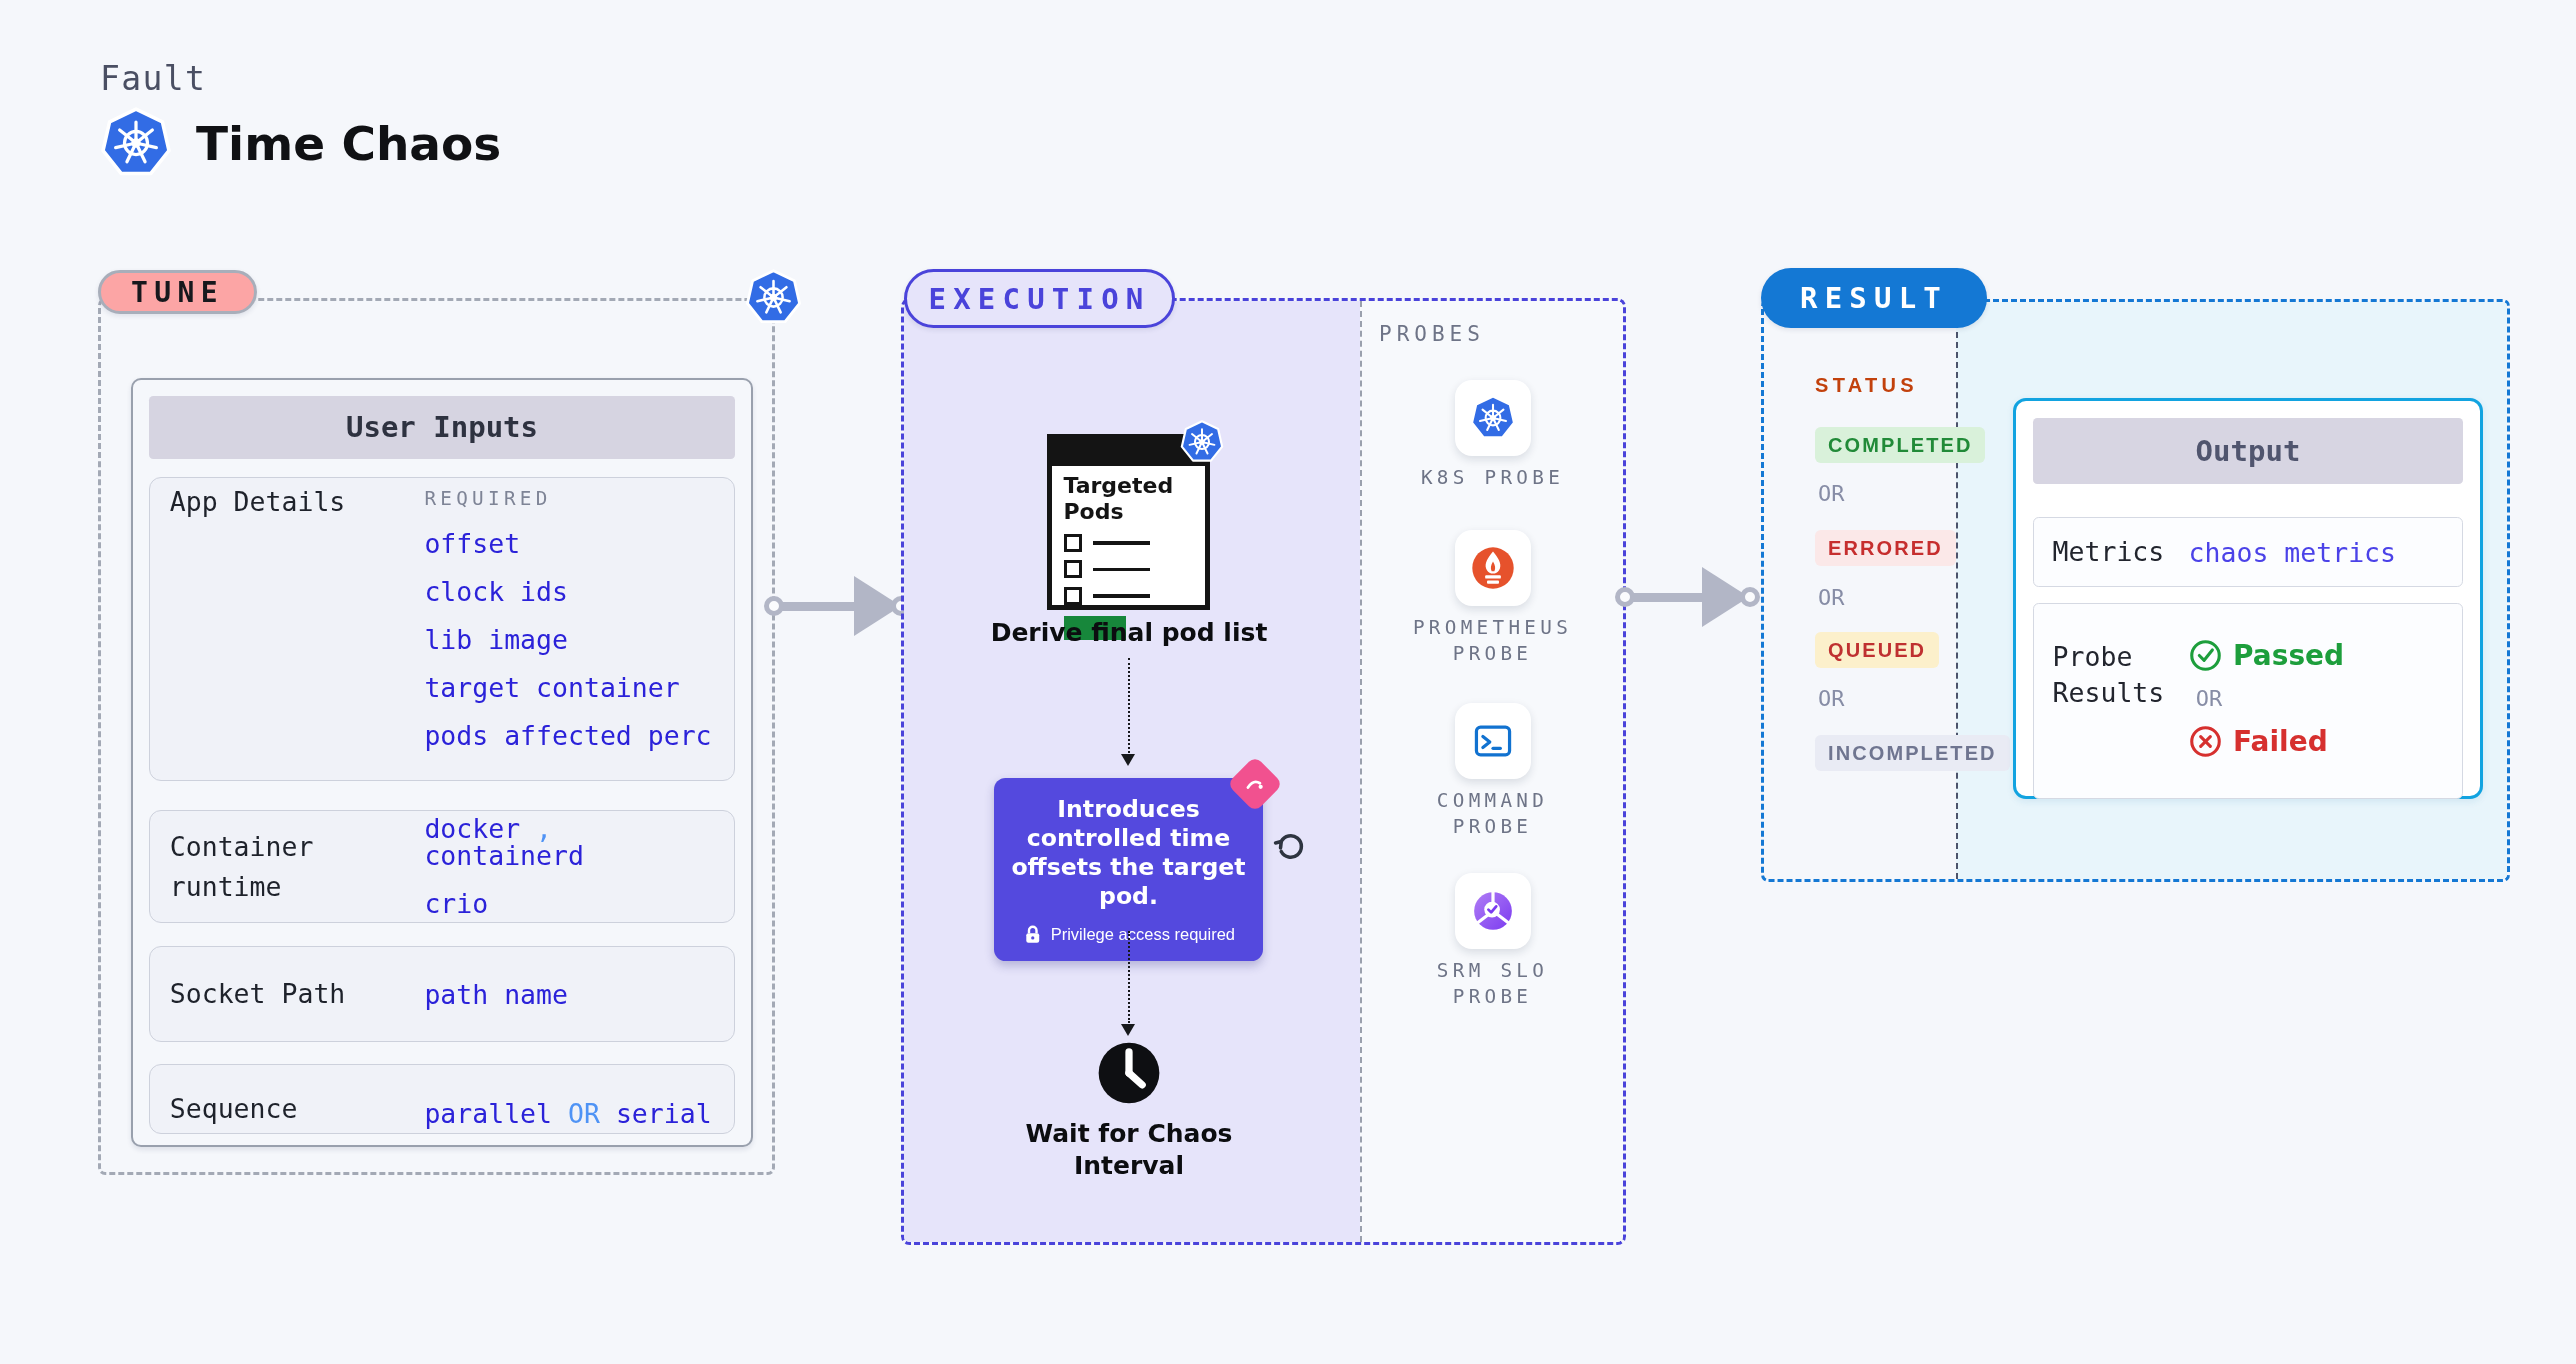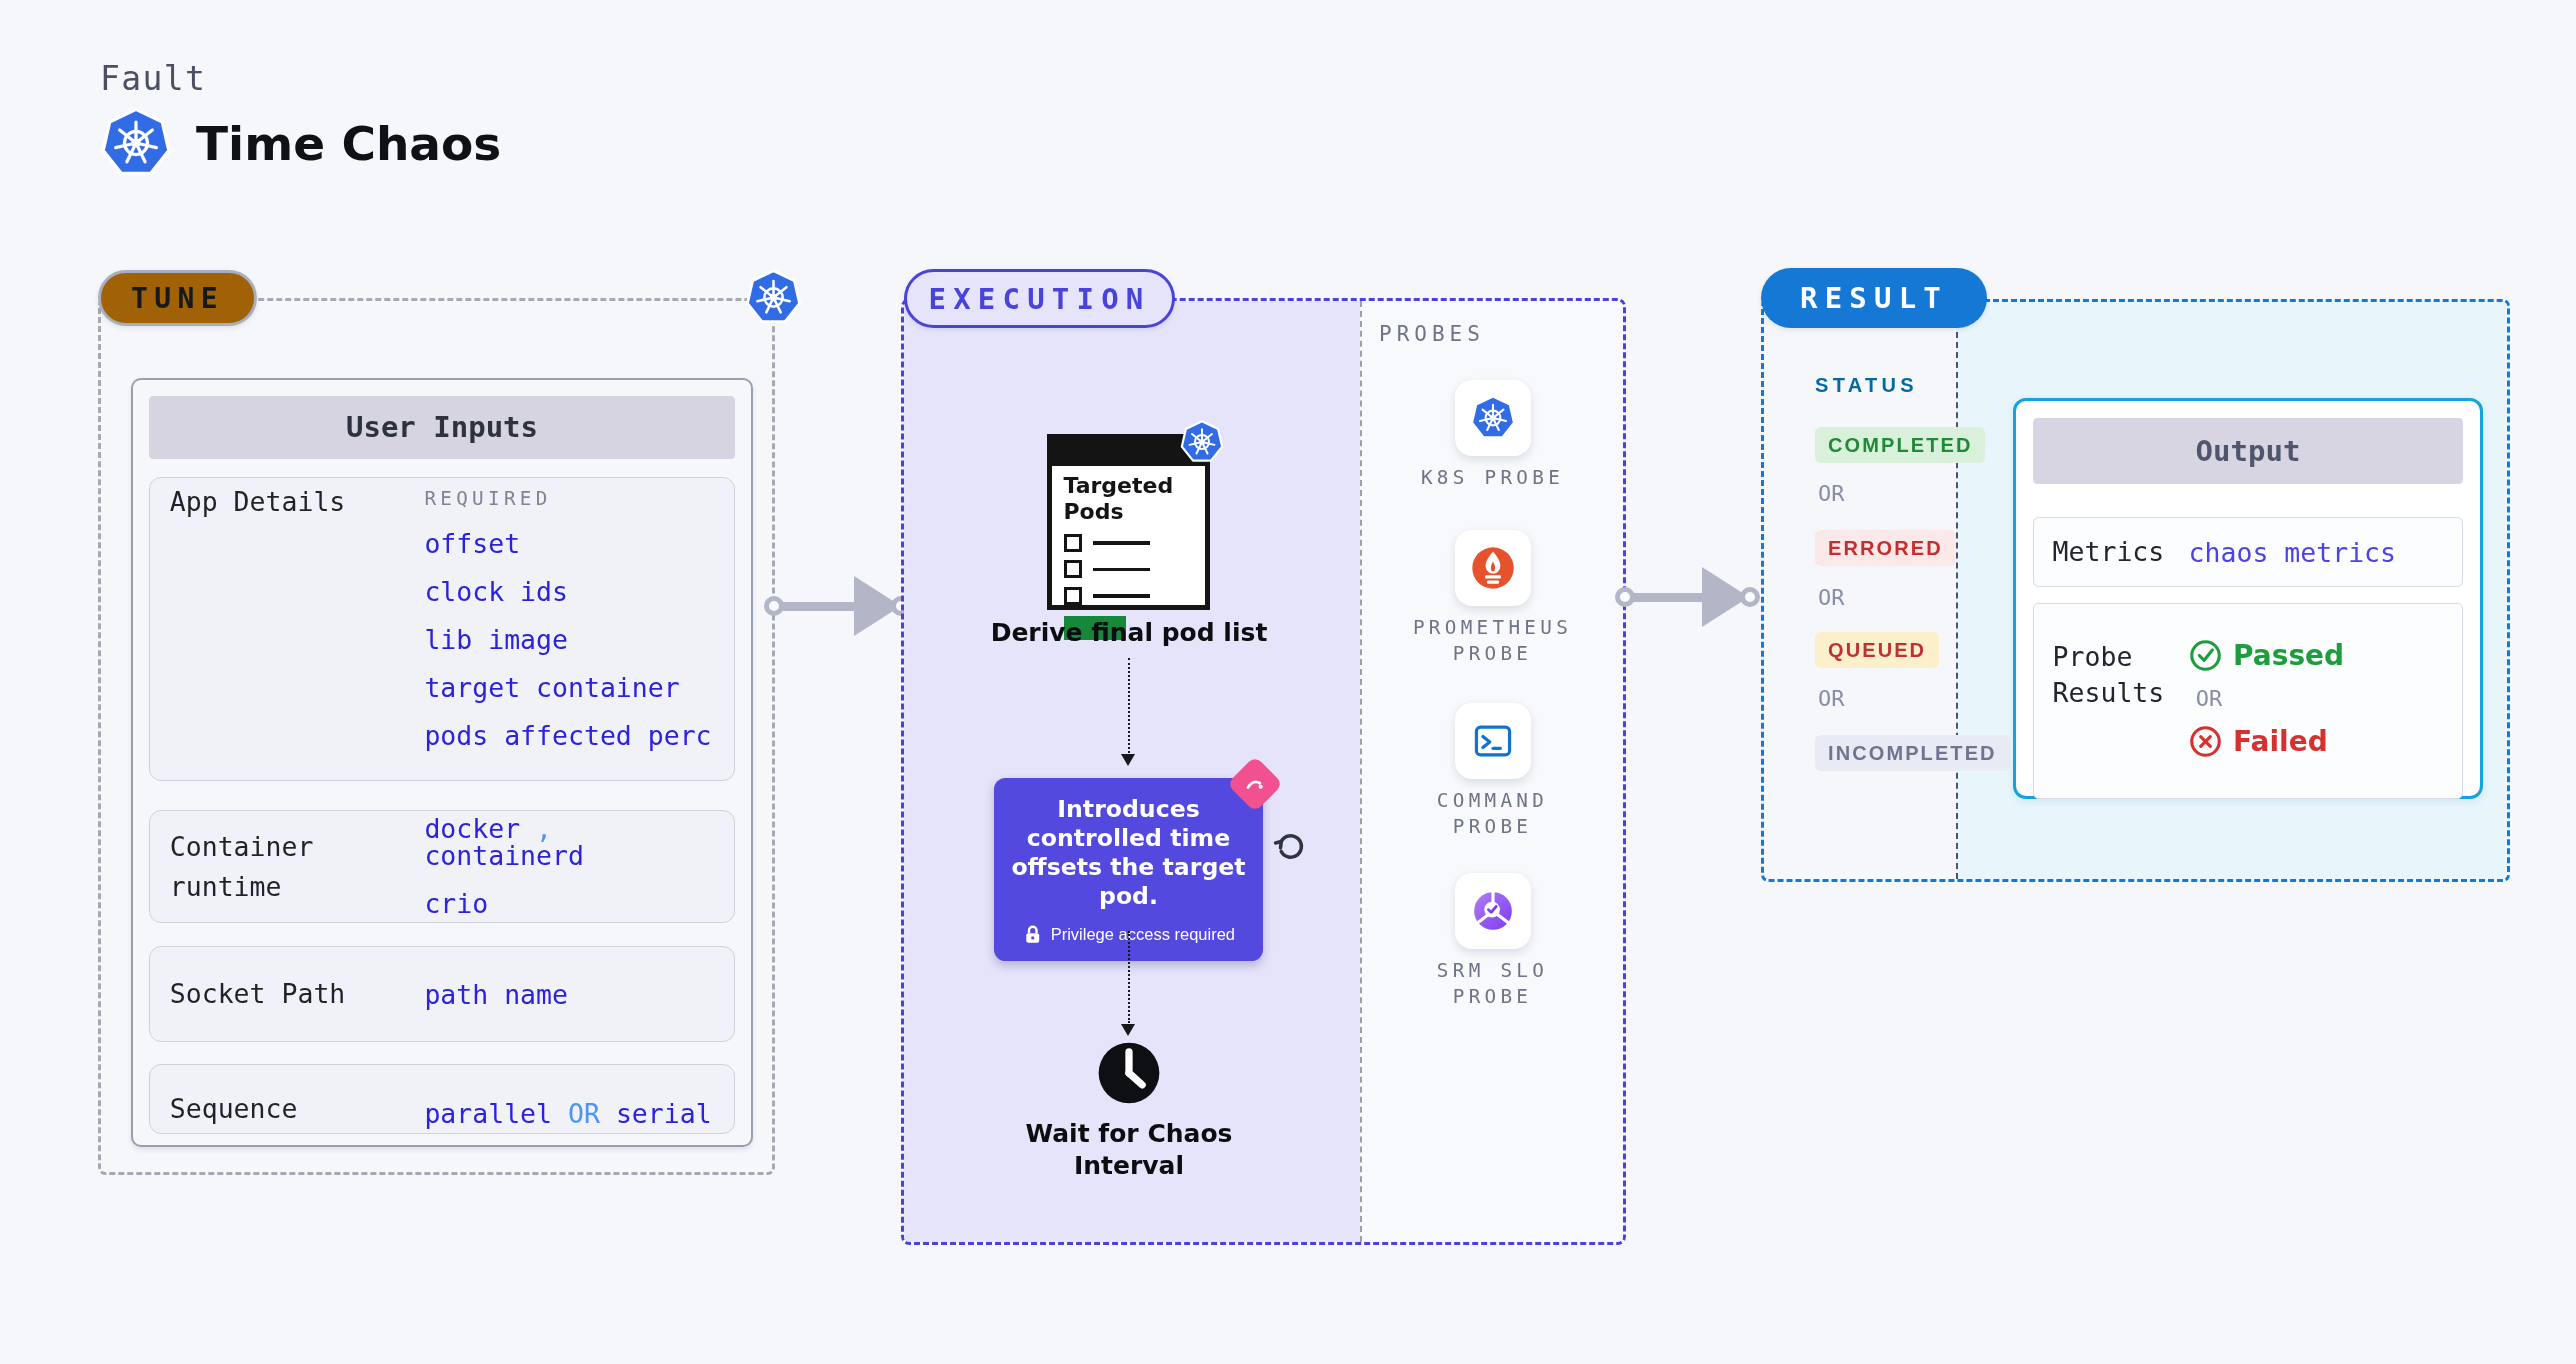--- a/index.html
+++ b/index.html
@@ -21,21 +21,21 @@
   
   .eyebrow{left:100px;top:59px;font-size:33px;color:#4a4f63;letter-spacing:1.4px}
   .title-row{left:100px;top:107px;display:flex;align-items:center;gap:24px}
   .title-row .logo{width:72px;height:72px}
   .page-title{font-family:"DejaVu Sans","Liberation Sans",sans-serif;font-weight:bold;font-size:47px;color:#101114}
 
   
   .pill{display:flex;align-items:center;justify-content:center;border-radius:31.5px;
         font-family:"DejaVu Sans Mono","Liberation Mono",monospace;font-weight:bold;z-index:3;
         box-shadow:0 2.1px 5.7px rgba(30,40,80,.10)}
-  .pill-tune{left:98px;top:270px;width:159px;height:56px;background:#a16207;border:3.6px solid #a8aeba;
+  .pill-tune{left:98px;top:270px;width:159px;height:44px;background:#fca5a5;border:3.6px solid #a8aeba;
              color:#17181d;font-size:28px;letter-spacing:6.4px}
   .pill-exec{left:904px;top:269px;width:271px;height:59px;background:var(--indigo-fill);
              border:3.6px solid var(--indigo);color:var(--indigo);font-size:29px;letter-spacing:7.2px}
   .pill-result{left:1761px;top:268px;width:226px;height:60px;background:var(--blue);
                color:#fff;font-size:29px;letter-spacing:7.2px}
 
   
   .tune-box{left:98px;top:298px;width:677px;height:877px;border:3.6px dashed #a3a9b5;border-radius:7.2px}
   .corner-k8s{left:745px;top:269px;width:57px;height:57px;z-index:3}
   .user-inputs{left:131px;top:378px;width:622px;height:769px;border:2.9px solid #99a0ad;border-radius:10px;
@@ -102,21 +102,21 @@
   .probe-label{margin-top:9px;text-align:center;font-size:19.3px;letter-spacing:4.3px;line-height:26px;
                color:var(--muted);width:179px}
   .probe-item{display:flex;flex-direction:column;align-items:center}
   .gap-k8s{margin-bottom:39px}.gap-prom{margin-bottom:36px}.gap-http{margin-bottom:34px}.gap-cmd{margin-bottom:33px}
 
   
   .result-box{left:1761px;top:299px;width:749px;height:583px;border:3.6px dashed var(--blue);
               border-radius:7.2px;display:flex;overflow:hidden}
   .result-left{width:192px;height:100%}
   .result-right{flex:1;height:100%;background:var(--result-fill);border-left:2.1px dashed #4c536b}
-  .status-title{left:1815px;top:374px;font-weight:bold;font-size:20px;letter-spacing:4.3px;color:#0369a1;z-index:2}
+  .status-title{left:1815px;top:374px;font-weight:bold;font-size:20px;letter-spacing:4.3px;color:#c2410c;z-index:2}
   .status-badge{position:absolute;left:1815px;display:inline-flex;align-items:center;height:36px;padding:0 13px;
                 border-radius:5.7px;font-weight:bold;font-size:20px;letter-spacing:2.1px;z-index:2}
   .st-success{background:var(--success-bg);color:var(--success-fg)}
   .st-error{background:var(--error-bg);color:var(--error-fg)}
   .st-queued{background:var(--queued-bg);color:var(--queued-fg)}
   .st-incomplete{background:var(--incomplete-bg);color:var(--incomplete-fg)}
   .or-label{position:absolute;left:1818px;font-family:"DejaVu Sans Mono","Liberation Mono",monospace;
             font-size:22px;color:#878da6;z-index:2}
 
   .output-box{left:2013px;top:398px;width:470px;height:401px;background:#fff;border:3.6px solid var(--cyan-border);

